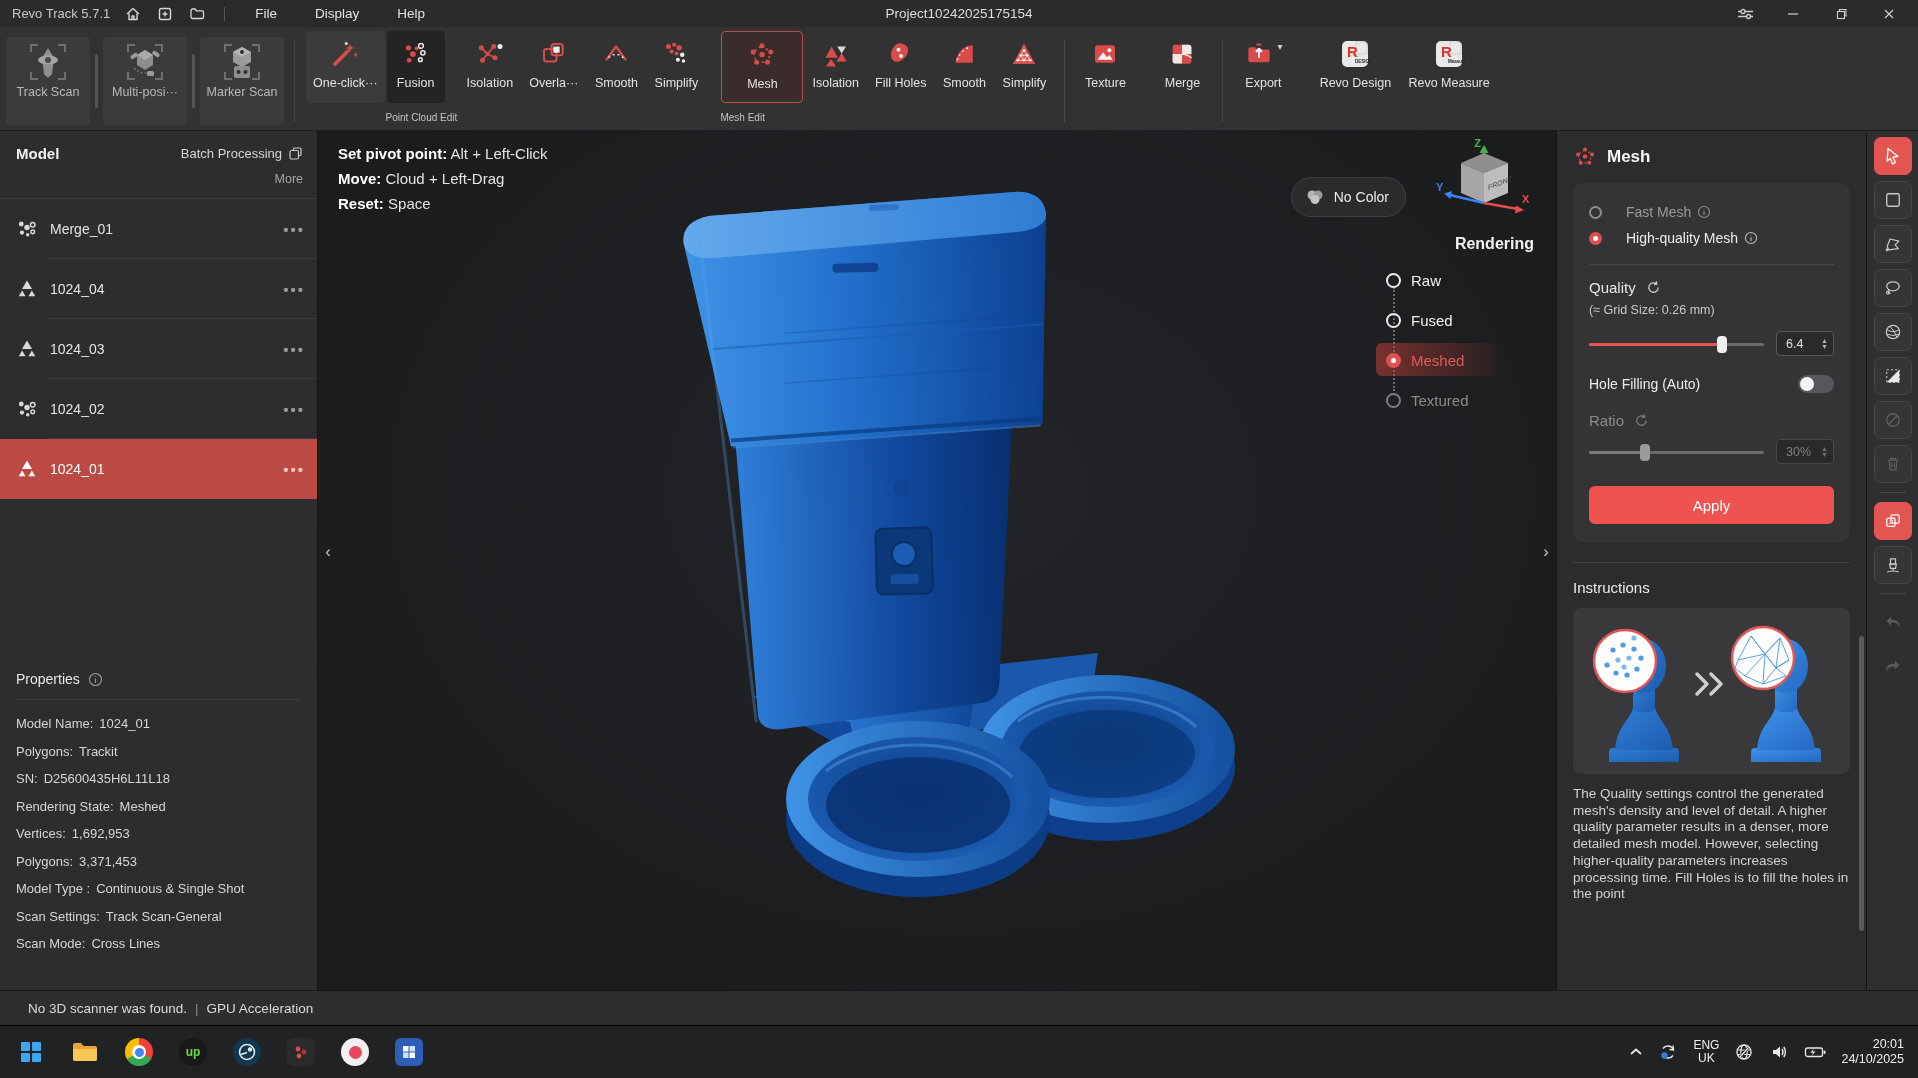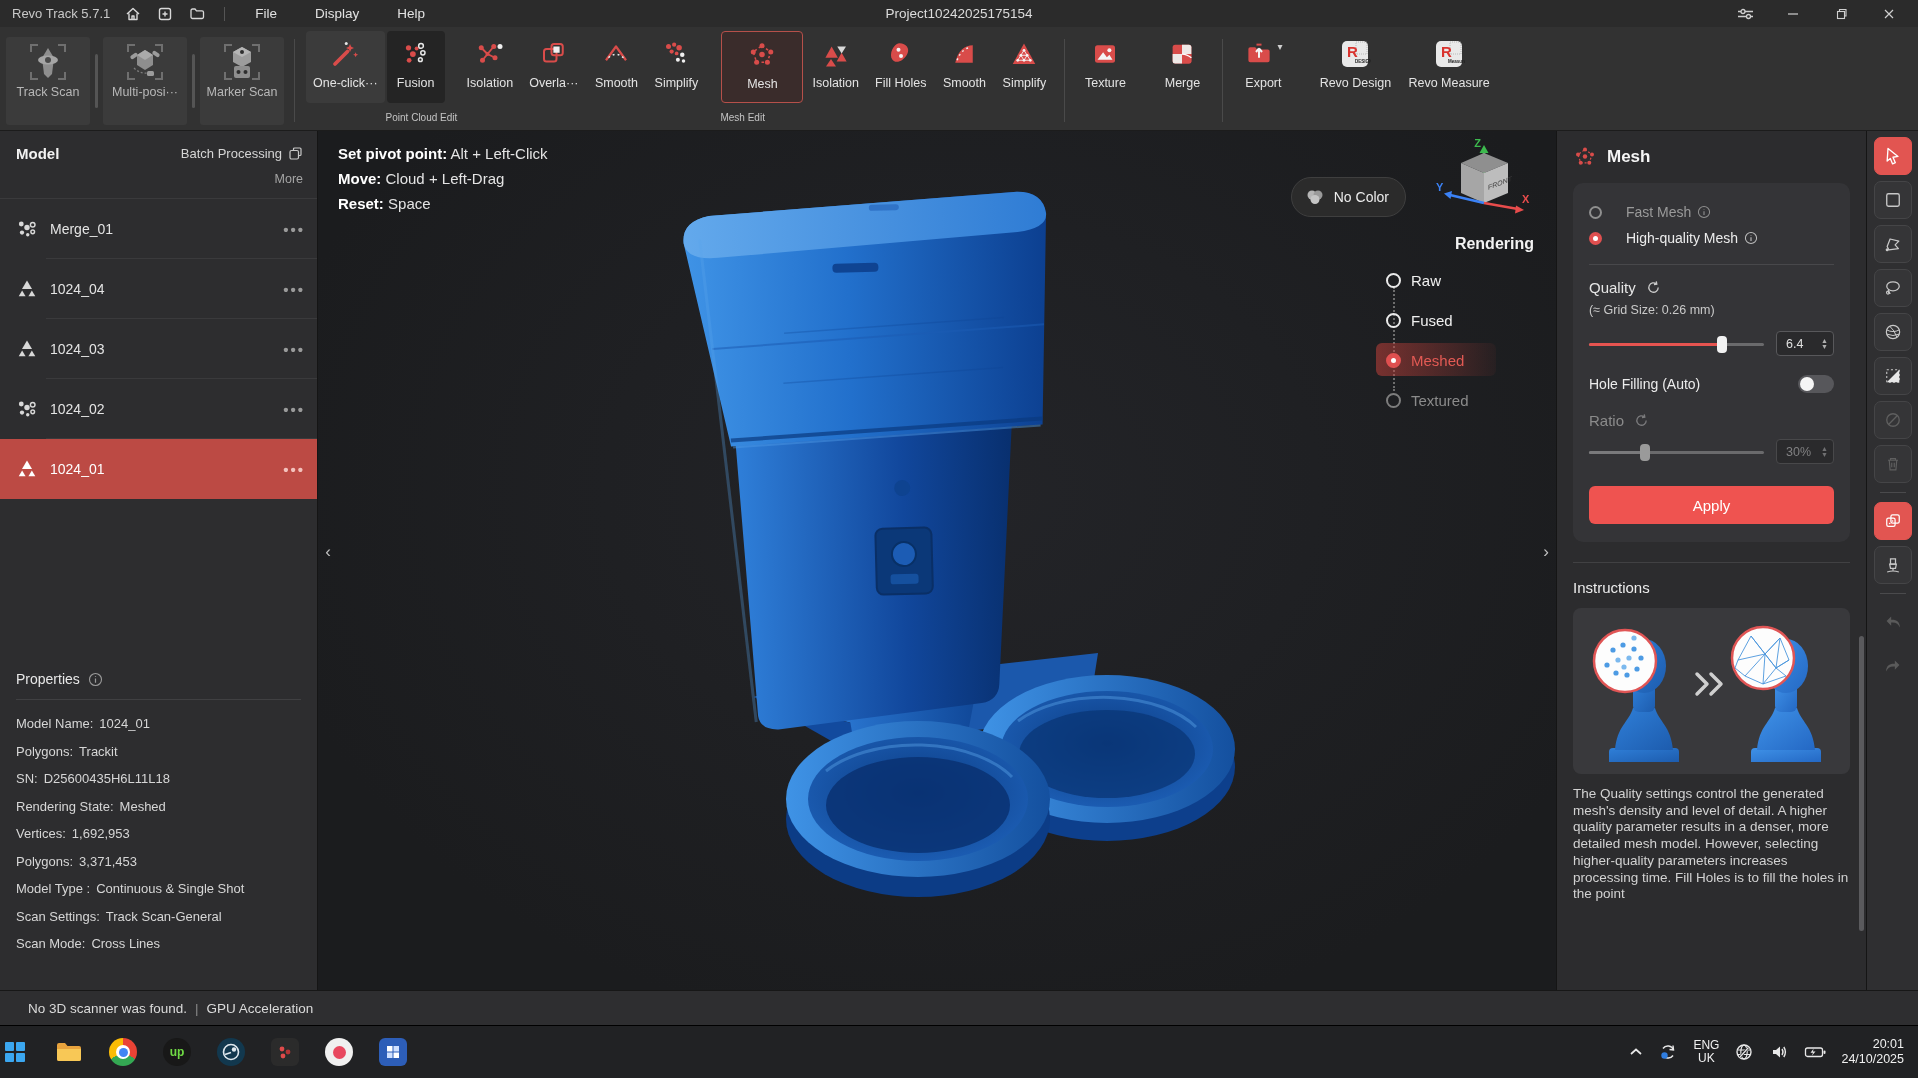--- a/index.html
+++ b/index.html
@@ -134,21 +134,21 @@
   .rs-div { width:26px; height:1px; background:#4a4a4c; margin:3px 0; }
 
   
   .statusbar { position:absolute; top:990px; left:0; right:0; height:35px; background:#2e2e30; border-top:1px solid #171717;
     display:flex; align-items:center; padding-left:28px; gap:8px; font-size:13.5px; color:#dadada; z-index:25; }
   .statusbar .sep { color:#8a8a8a; }
 
   
   .taskbar { position:absolute; top:1025px; left:0; right:0; height:53px; background:#212224; border-top:1px solid #000;
     display:flex; align-items:center; z-index:30; }
-  .tk-apps { display:flex; align-items:center; gap:24px; }
+  .tk-apps { display:flex; align-items:center; gap:24px; padding-left:16px; }
   .tk-ic { width:30px; height:30px; display:flex; align-items:center; justify-content:center; cursor:pointer; }
   .tk-tray { margin-left:auto; display:flex; align-items:center; gap:15px; padding-right:14px; }
   .tray-ic { display:flex; align-items:center; justify-content:center; cursor:pointer; }
   .lang { text-align:center; font-size:12px; color:#f0f0f0; line-height:13px; cursor:pointer; }
   .clock { text-align:right; font-size:12.5px; color:#f0f0f0; line-height:15px; cursor:pointer; }
   .chrome-ic { width:28px; height:28px; border-radius:50%;
     background:conic-gradient(#ea4335 0 120deg, #34a853 120deg 240deg, #fbbc05 240deg 360deg); position:relative; }
   .chrome-ic::before { content:""; position:absolute; left:7px; top:7px; width:14px; height:14px; border-radius:50%; background:#fff; }
   .chrome-ic::after { content:""; position:absolute; left:9.5px; top:9.5px; width:9px; height:9px; border-radius:50%; background:#4285f4; }
   .round-app { width:28px; height:28px; border-radius:50%; display:flex; align-items:center; justify-content:center; }

